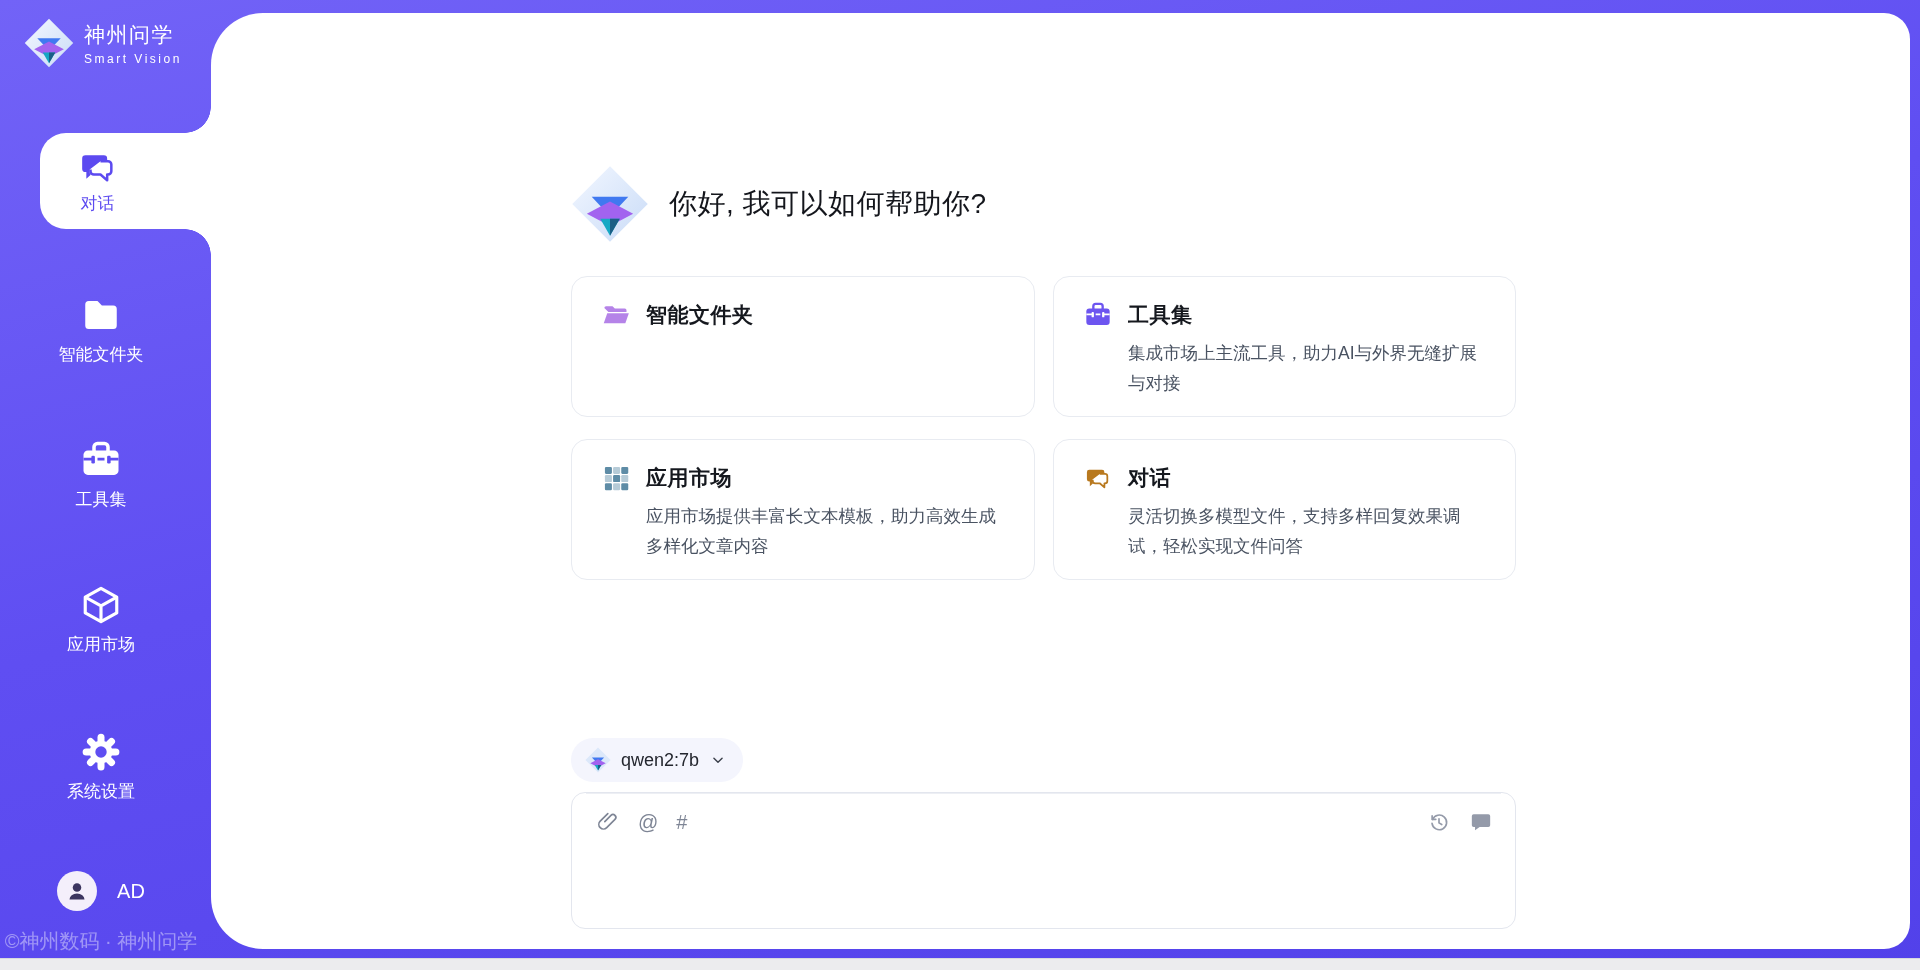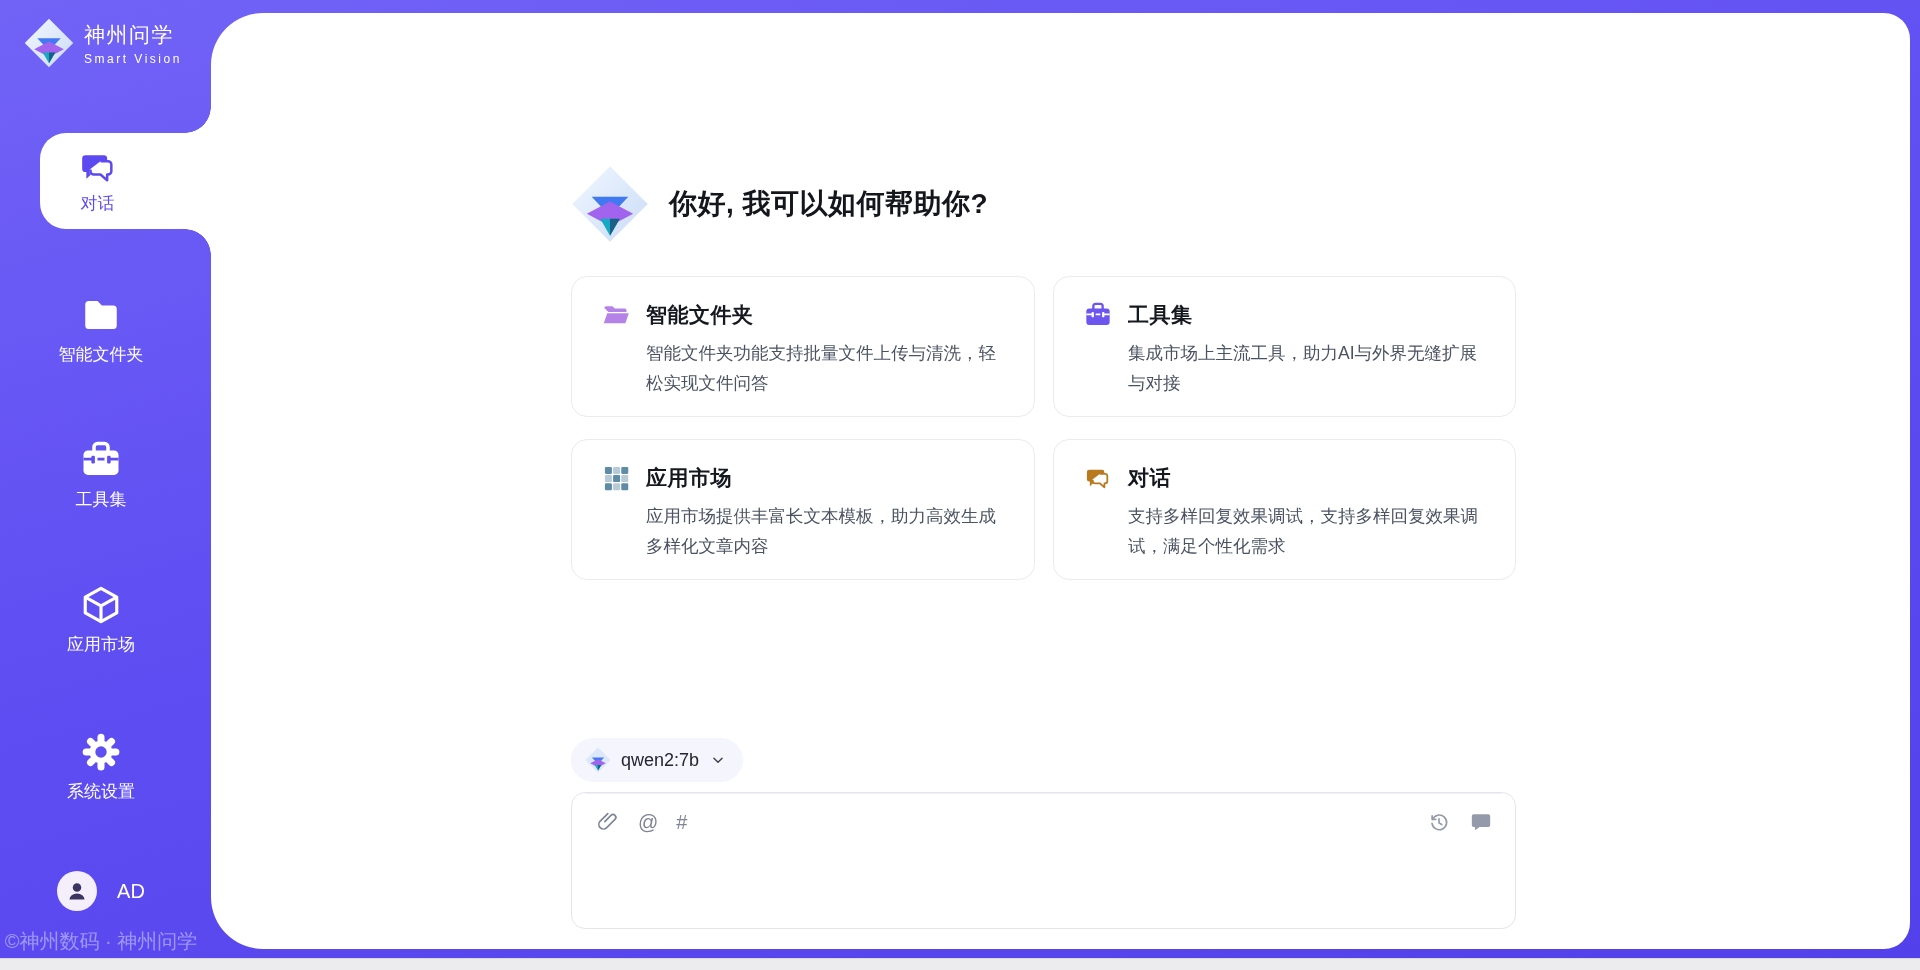--- a/index.html
+++ b/index.html
@@ -44,21 +44,21 @@
   .copyright { position:absolute; top:928px; left:0; width:202px; text-align:center;
                color:rgba(255,255,255,.42); font-size:20px; }
 
   
   .panel { position:absolute; top:13px; left:211px; right:10px; bottom:21px;
            background:#fff; border-radius:52px 26px 26px 52px; }
   .content { position:absolute; left:360px; top:0; width:945px; }
 
   .greeting { margin-top:152px; display:flex; align-items:center; gap:20px; }
   .greeting .logo { width:78px; height:78px; }
-  .greeting h1 { font-size:28px; font-weight:700; color:#14161c; letter-spacing:.5px; }
+  .greeting h1 { font-size:28px; font-weight:400; color:#14161c; letter-spacing:.5px; }
 
   .cards { margin-top:33px; display:grid; grid-template-columns:464px 463px; grid-column-gap:18px;
            grid-row-gap:22px; }
   .card { border:1px solid #e8ebf1; border-radius:16px; background:#fff; min-height:128px;
           padding:24px 26px 18px 30px; cursor:pointer; }
   .card-head { display:flex; align-items:center; gap:16px; }
   .card-head .cico { width:28px; height:28px; flex:0 0 28px; }
   .card-title { font-size:21px; font-weight:700; color:#15181e; letter-spacing:.5px; }
   .card-desc { margin-top:9px; margin-left:44px; font-size:17.5px; line-height:30px; color:#4a5362; }
 
@@ -203,21 +203,20 @@
     <div class="cards">
 
       <div class="card">
         <div class="card-head">
           <svg class="cico" viewBox="0 0 48 48" style="color: rgb(181, 131, 232);">
             <path fill="currentColor" d="M4 12a3 3 0 0 1 3-3h11l4 4h17a3 3 0 0 1 3 3v3H11z"></path>
             <path fill="currentColor" d="M9 21h37l-6 17H3z"></path>
           </svg>
           <div class="card-title">智能文件夹</div>
         </div>
-        <div class="card-desc">智能文件夹功能支持批量文件上传与清洗，轻松实现文件问答</div>
       </div>
 
       <div class="card">
         <div class="card-head">
           <svg class="cico" viewBox="0 0 48 48" style="--cut: #fff; color: rgb(109, 85, 240);">
             <rect x="16" y="5" width="16" height="12" rx="4" fill="none" stroke="currentColor" stroke-width="4"></rect>
             <rect x="4" y="13" width="40" height="28" rx="5" fill="currentColor"></rect>
             <path d="M4 23h10M20 23h8M34 23h10" stroke="var(--cut)" stroke-width="3"></path>
             <rect x="13" y="19" width="4" height="9" rx="1.5" fill="var(--cut)"></rect>
             <rect x="31" y="19" width="4" height="9" rx="1.5" fill="var(--cut)"></rect>
@@ -249,21 +248,21 @@
 
       <div class="card">
         <div class="card-head">
           <svg class="cico" viewBox="0 0 48 48" style="color: rgb(184, 121, 31);">
             <path fill="currentColor" d="M6 8h22a4 4 0 0 1 4 4v12a4 4 0 0 1-4 4H16l-9 8v-8H6a4 4 0 0 1-4-4V12a4 4 0 0 1 4-4z" transform="translate(3 2)"></path>
             <path fill="#fff" d="M26 16h10a4 4 0 0 1 4 4v9a4 4 0 0 1-4 4h-2v7l-8-7h-9a4 4 0 0 1-4-4v-3" transform="translate(1 1)"></path>
             <path fill="none" stroke="currentColor" stroke-width="3" stroke-linejoin="round" d="M27 17h9a4 4 0 0 1 4 4v8a4 4 0 0 1-4 4h-1v7l-8-7h-8a4 4 0 0 1-4-4v-2"></path>
           </svg>
           <div class="card-title">对话</div>
         </div>
-        <div class="card-desc">支持多样回复效果调试，支持多样回复效果调试，满足个性化需求</div>
+        <div class="card-desc">灵活切换多模型文件，支持多样回复效果调试，轻松实现文件问答</div>
       </div>
     </div>
 
     <div class="model-pill">
       <svg class="logo" viewBox="0 0 64 64">
         <polygon points="32,1 63,32 32,63 1,32" fill="#dce8fa"></polygon>
         <polygon points="17,26 47,26 32,42" fill="#4079f0"></polygon>
         <polygon points="32,30 51,40 32,50 13,40" fill="#a263ef"></polygon>
         <polygon points="24,44 40,44 32,58" fill="#16a8c4"></polygon>
         <polygon points="32,44 40,44 32,58" fill="#1b5f86"></polygon>

